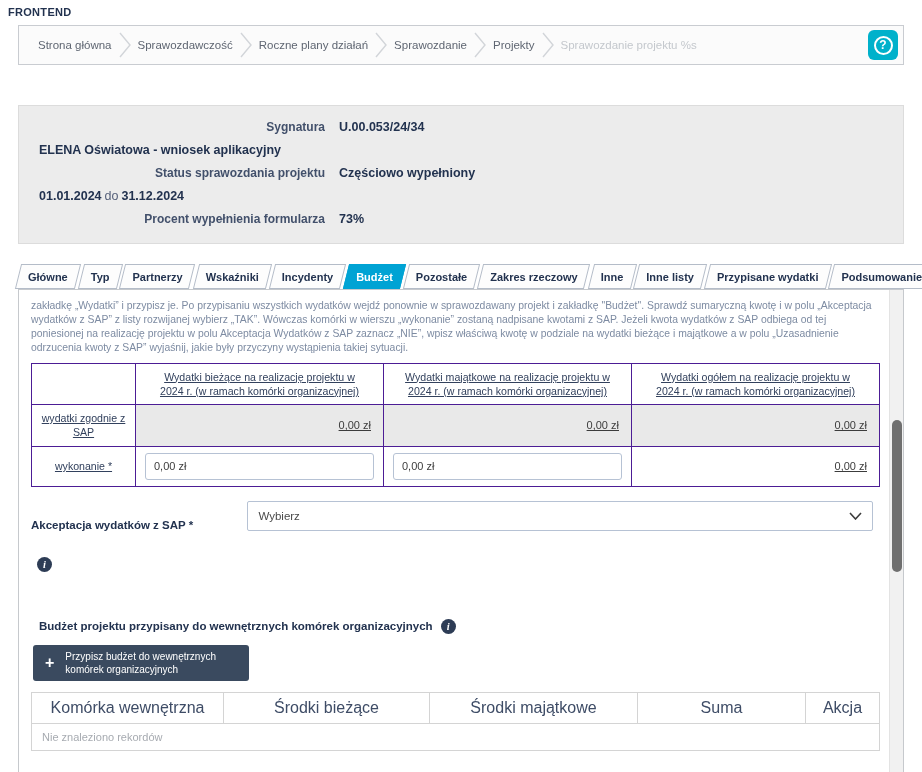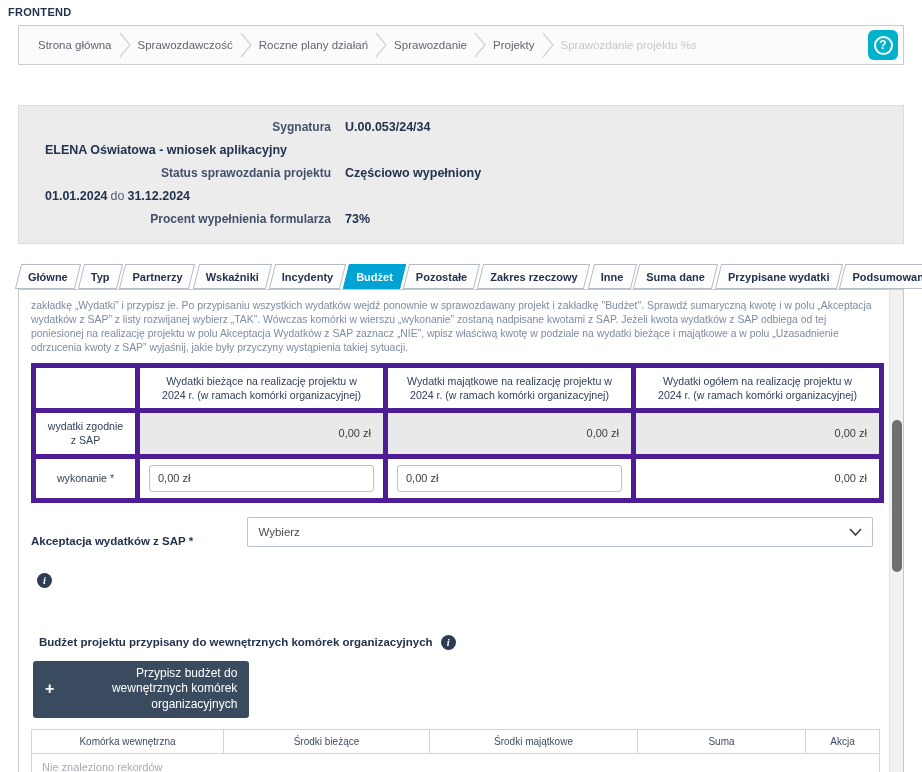--- a/index.html
+++ b/index.html
@@ -17,41 +17,41 @@
                display: flex; align-items: center; padding: 0 5px 0 12px; }
   .crumb { font-size: 11.5px; color: #5f6672; margin: 0 7px; white-space: nowrap; cursor: pointer; }
   .crumb.current { color: #c4c8cd; cursor: default; }
   .sep { flex: 0 0 auto; }
   .help-btn { margin-left: auto; width: 30px; height: 30px; border: none; border-radius: 6px;
               background: var(--accentHelp, #00b1cb); display: flex; align-items: center; justify-content: center; cursor: pointer; }
   .help-circle { width: 19px; height: 19px; border: 2px solid #fff; border-radius: 50%; color: #fff;
                  font-size: 12px; font-weight: 700; display: flex; align-items: center; justify-content: center; line-height: 1; }
 
   
-  .info-panel { margin: 40px 18px 0; background: #ececec; border: 1px solid #dcdcdc; padding: 10px 12px 12px; }
+  .info-panel { margin: 40px 18px 0; background: #ececec; border: 1px solid #dcdcdc; padding: 10px 6px 12px; }
   .info-row { display: flex; align-items: baseline; line-height: 23px; }
   .info-label { width: 300px; text-align: right; font-size: 12px; font-weight: 600; color: #42506b; }
   .info-value { margin-left: 14px; font-size: 12.5px; font-weight: 700; color: var(--navy, #22324f); }
   .sep-word { font-weight: 400; color: #55607a; padding: 0 3px; }
 
   
   .tabs { margin: 20px 18px 0; display: flex; height: 25px; }
   .tab { position: relative; margin-right: 3px; padding: 0 10px; display: flex; align-items: center; cursor: pointer; }
   .tab::before { content: ""; position: absolute; inset: 0; background: #fdfdfd; border: 1px solid #b4bcc8; transform: skewX(-14deg); }
   .tab > span { position: relative; font-size: 11px; font-weight: 600; color: var(--navy, #22324f); white-space: nowrap; }
   .tab.active::before { background: var(--accent, #00a3d4); border-color: var(--accent, #00a3d4); }
   .tab.active > span { color: #fff; }
 
   
   .content { margin: 0 18px; height: 522px; border: 1px solid #c6c9cd; position: relative; padding: 9px 30px 0 12px; overflow: hidden; }
   .instructions { font-size: 10.4px; line-height: 1.36; color: #7d8ba2; width: 848px; }
 
   table { border-collapse: collapse; }
   .expense-table { margin-top: 7px; width: 848px; table-layout: fixed; }
-  .expense-table th, .expense-table td { border: 5px solid #4c1d95; }
+  .expense-table th, .expense-table td { border: 1px solid #4c1d95; text-decoration: underline; }
   .expense-table th { font-size: 10.6px; font-weight: 400; color: #32415d; padding: 6px 16px; line-height: 1.35; text-align: center; }
   td.rowlabel { font-size: 10.6px; color: #32415d; text-align: center; padding: 6px 8px; line-height: 1.35; }
   td.num { font-size: 11px; color: #3c3c3c; text-align: right; padding: 12px; }
   td.num.gray { background: #e9e9e9; }
   td.inputcell { padding: 6px 9px; background: #fff; }
   td.inputcell input { width: 100%; height: 27px; border: 1px solid #b6c2d4; border-radius: 3px; padding: 0 8px;
                        font-size: 11px; color: #3c3c3c; font-family: inherit; background: #fff; }
 
   .accept-row { margin-top: 14px; display: flex; align-items: flex-end; }
   .accept-label { width: 218px; font-size: 11.5px; font-weight: 700; color: var(--navy, #22324f); }
@@ -63,25 +63,25 @@
               font-family: "Liberation Serif", serif; font-style: italic; display: flex; align-items: center; justify-content: center;
               cursor: pointer; flex: 0 0 auto; }
   .lone-info { margin: 26px 0 0 6px; }
 
   .section-head { margin: 47px 0 0 8px; display: flex; align-items: center; gap: 8px; }
   .section-title { font-size: 11.5px; font-weight: 700; color: var(--navy, #22324f); }
 
   .assign-btn { margin: 11px 0 0 2px; display: flex; align-items: center; background: var(--btn, #3a4a5f); color: #fff;
                 border: none; border-radius: 3px; padding: 5px 12px; cursor: pointer; font-family: inherit; }
   .assign-btn .plus { font-size: 16px; font-weight: 700; margin-right: 11px; line-height: 1; }
-  .assign-btn .btn-text { width: 172px; font-size: 12px; line-height: 1.3; text-align: right; }
+  .assign-btn .btn-text { width: 172px; font-size: 10px; line-height: 1.3; text-align: left; }
 
   .org-table { margin-top: 11px; width: 848px; table-layout: fixed; }
   .org-table th, .org-table td { border: 1px solid #d4d4d4; }
-  .org-table th { font-size: 10px; font-weight: 400; color: #3e4c66; padding: 6px 4px; text-align: center; }
+  .org-table th { font-size: 16px; font-weight: 400; color: #3e4c66; padding: 6px 4px; text-align: center; }
   .org-table td.empty { font-size: 11px; color: #a7abb1; padding: 7px 10px; text-align: left; }
 
   .scrollbar { position: absolute; top: 0; right: 0; bottom: 0; width: 14px; background: #f1f1f1; border-left: 1px solid #e3e3e3; }
   .thumb { position: absolute; top: 130px; left: 2px; width: 10px; height: 152px; border-radius: 5px; background: #6f6f6f; cursor: pointer; }
 </style>
 </head>
 <body>
 
 <div>
 
@@ -159,21 +159,21 @@
     <div class="tab">
         <span>Pozostałe</span>
       </div>
     <div class="tab">
         <span>Zakres rzeczowy</span>
       </div>
     <div class="tab">
         <span>Inne</span>
       </div>
     <div class="tab">
-        <span>Suma dane</span>
+        <span>Inne listy</span>
       </div>
     <div class="tab">
         <span>Przypisane wydatki</span>
       </div>
     <div class="tab">
         <span>Podsumowanie</span>
       </div>
   </div>
 
   <div class="content">

